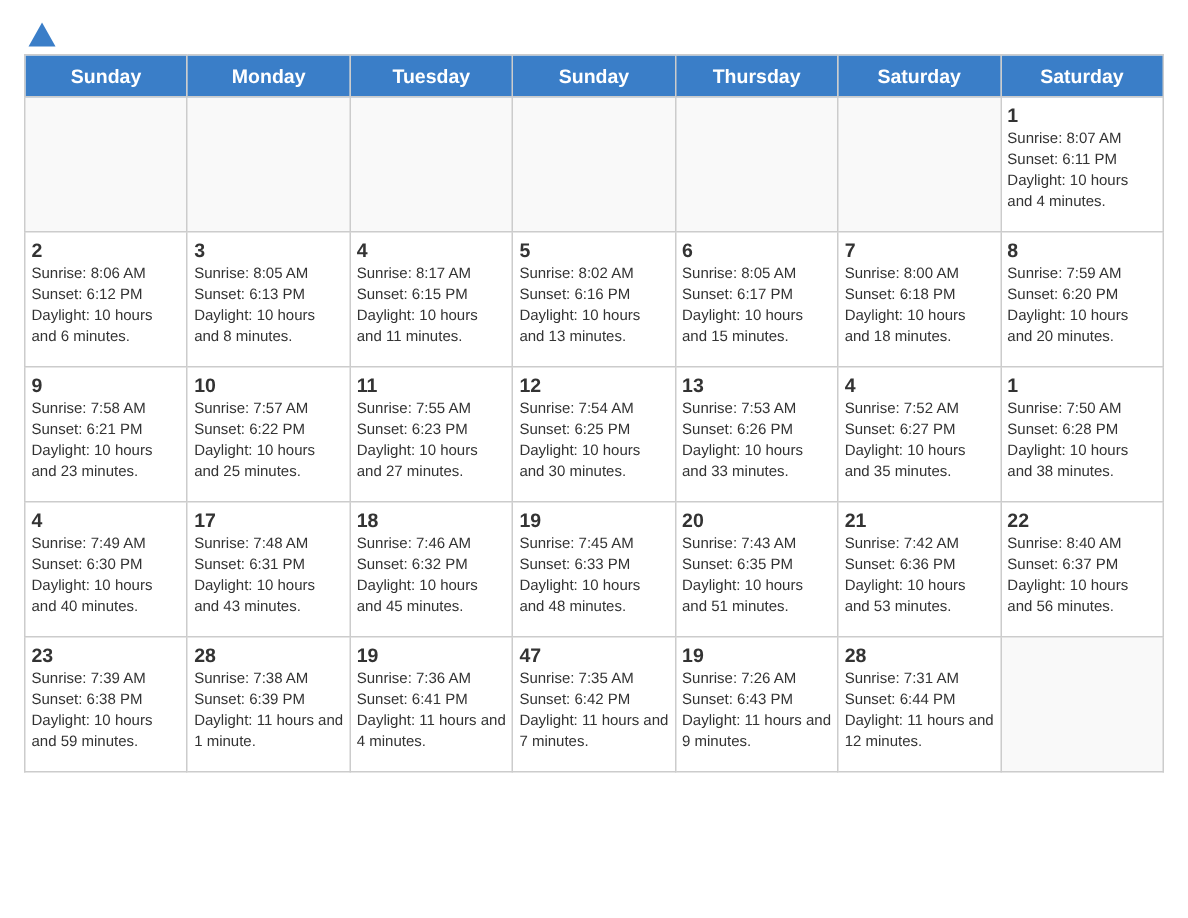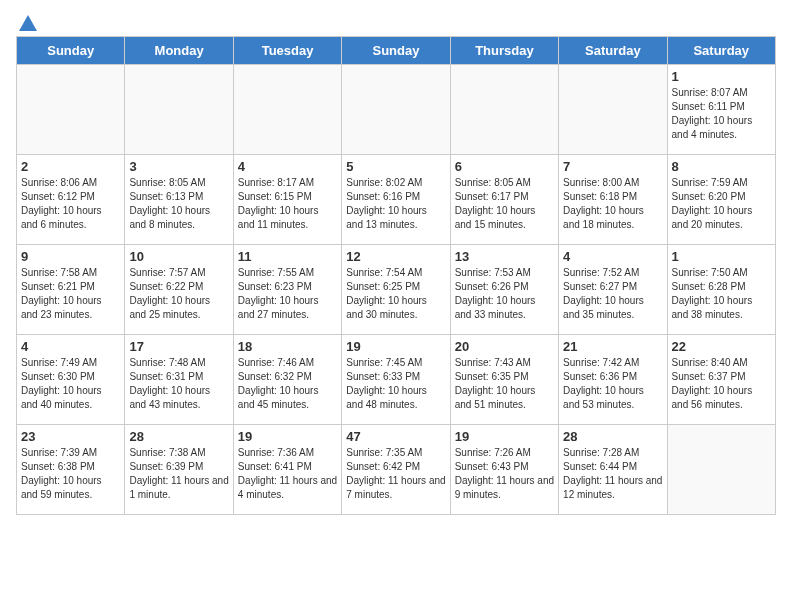--- a/index.html
+++ b/index.html
@@ -313,21 +313,21 @@
         </td>
         <td>
           <span class="day-number">19</span>
           <div class="day-info">Sunrise: 7:26 AM
 Sunset: 6:43 PM
 Daylight: 11 hours
 and 9 minutes.</div>
         </td>
         <td>
           <span class="day-number">28</span>
-          <div class="day-info">Sunrise: 7:28 AM
+          <div class="day-info">Sunrise: 7:31 AM
 Sunset: 6:44 PM
 Daylight: 11 hours
 and 12 minutes.</div>
         </td>
         <td class="empty"></td>
       </tr>
     </tbody>
 </table>
 
 </body></html>

